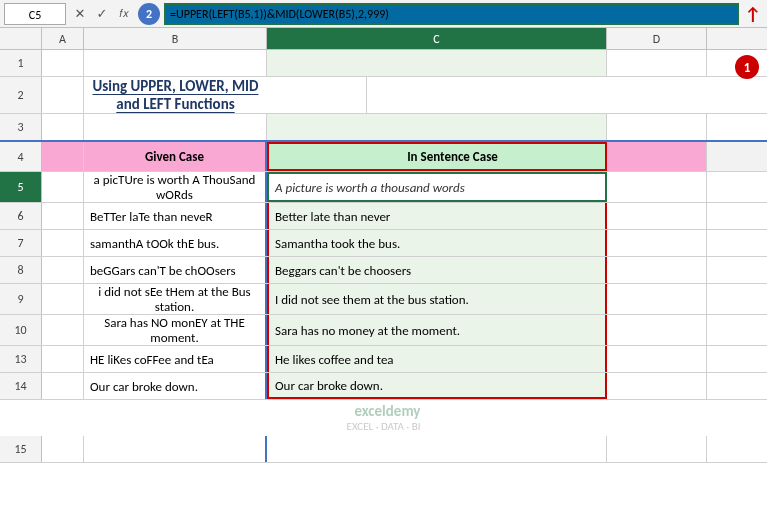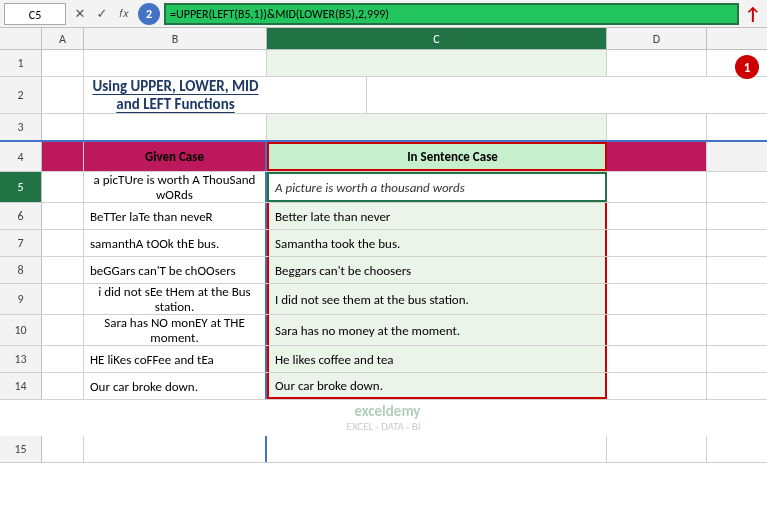--- a/index.html
+++ b/index.html
@@ -58,21 +58,21 @@
       align-items: center;
       justify-content: center;
       font-size: 12px;
       font-weight: bold;
       flex-shrink: 0;
     }
     .formula-input {
       flex: 1;
       height: 22px;
       border: 2px solid #217346;
-      background: #22c55e;
+      background: #0369a1;
       font-size: 12px;
       padding: 0 4px;
       outline: none;
       font-family: Calibri, Arial, sans-serif;
       color: #000;
     }
     .col-d-arrow {
       width: 20px;
       height: 22px;
       display: flex;
@@ -184,21 +184,21 @@
 
     
     .header-row {
       min-height: 30px;
       background: #f2f2f2;
     }
     .header-cell {
       font-weight: bold;
       justify-content: center;
       text-align: center;
-      background: #be185d;
+      background: #f9a8d4;
     }
     .header-cell-b {
       border-right: 2px solid #4472c4;
     }
     .header-cell-c {
       background: #c6efce;
       font-weight: bold;
       justify-content: center;
       padding-left: 37px;
     }

